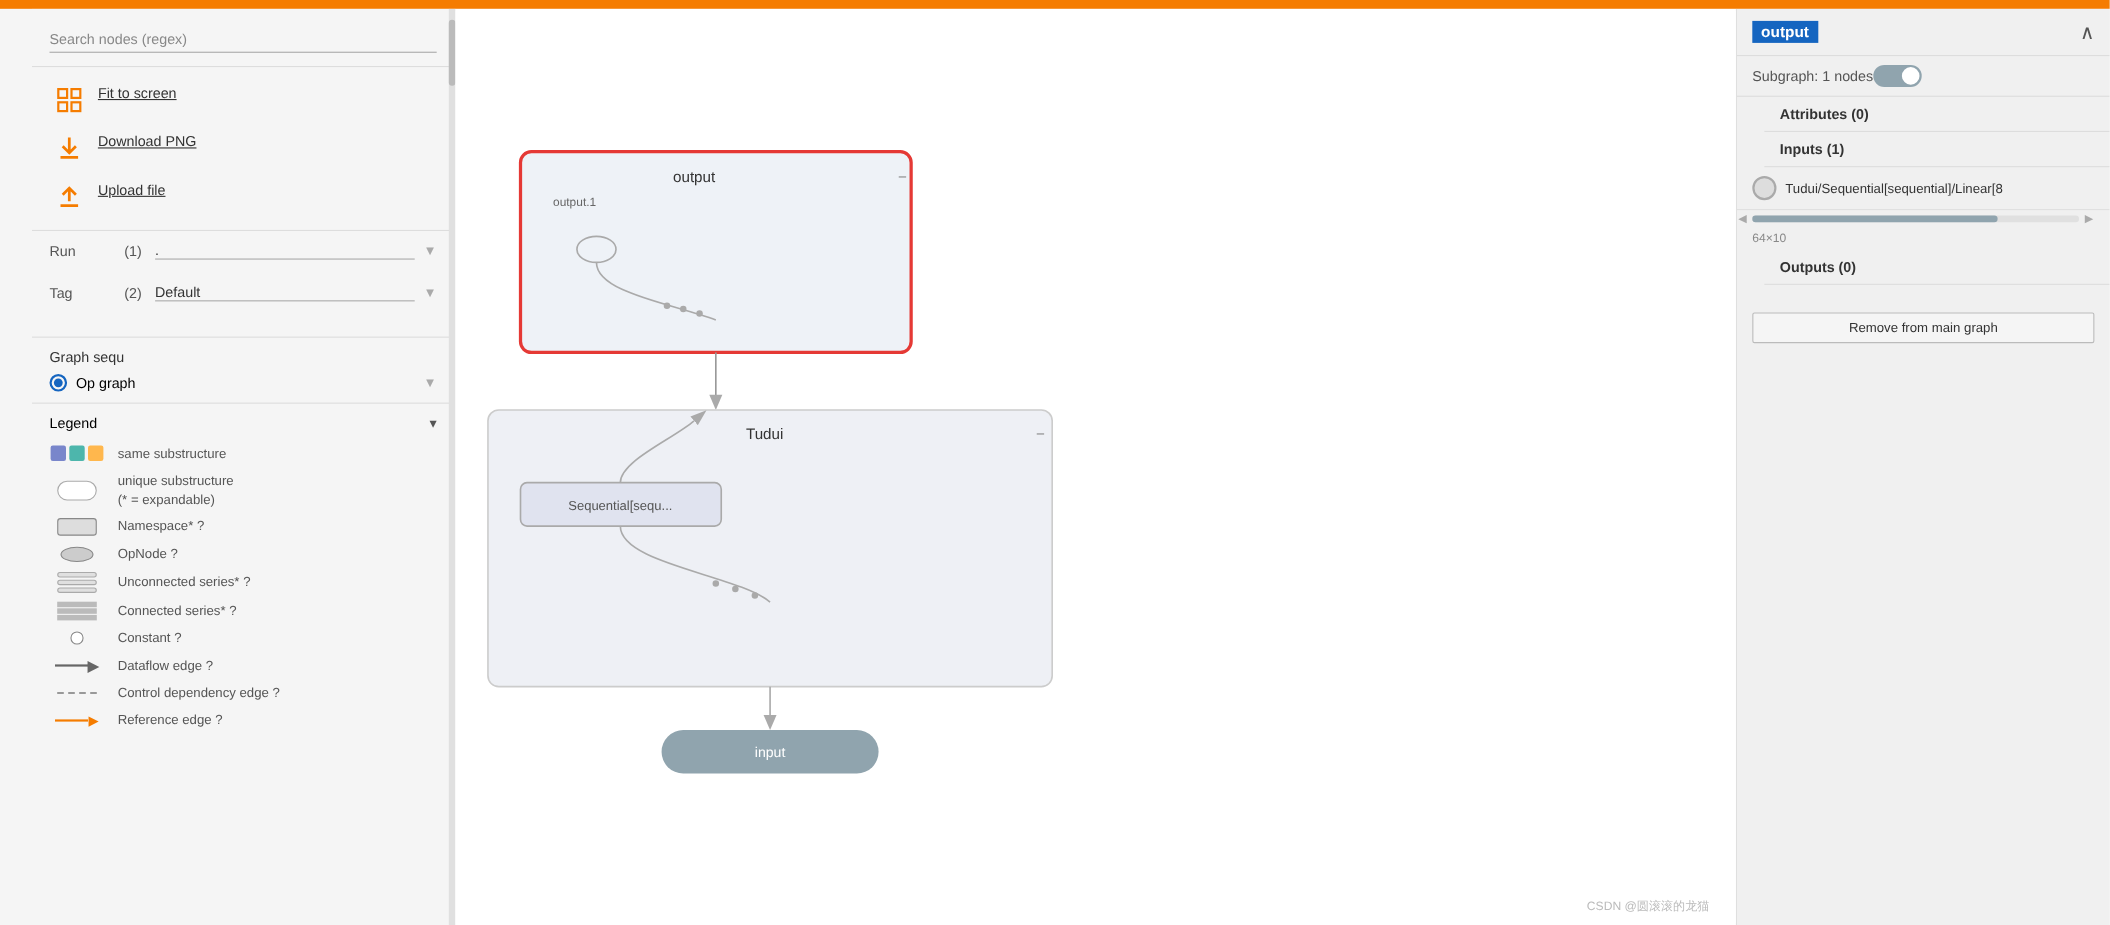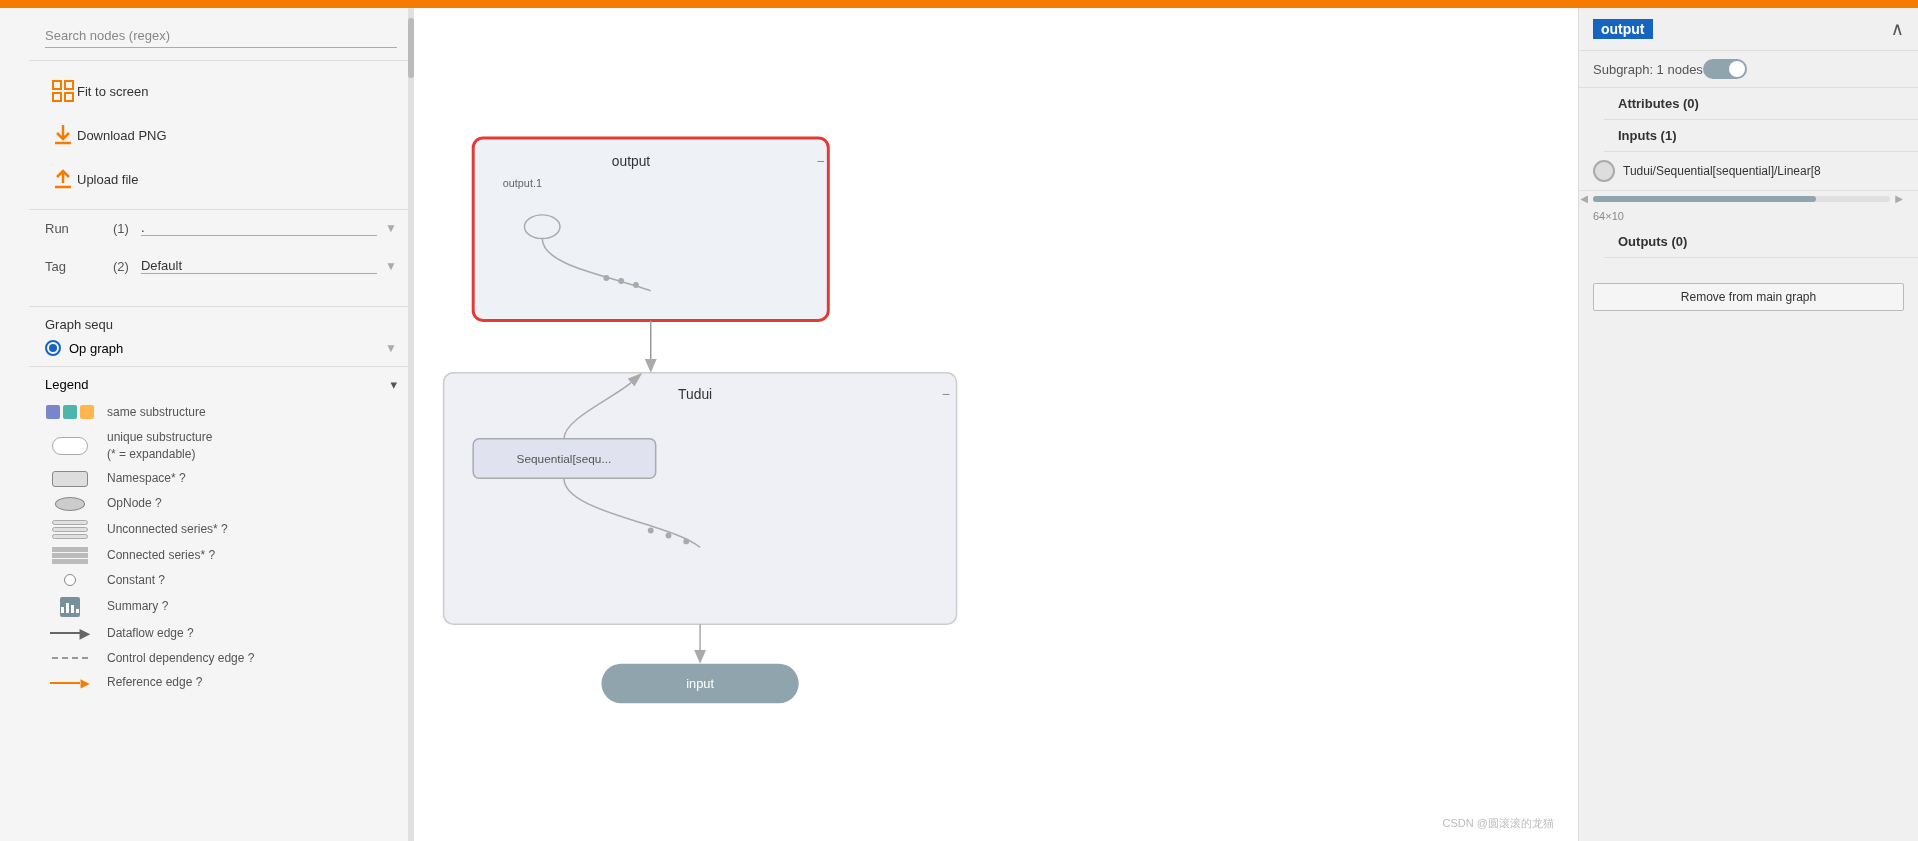--- a/index.html
+++ b/index.html
@@ -57,24 +57,25 @@
 
     .search-input::placeholder { color: #888; }
 
     .sidebar-actions {
       padding: 8px 0;
       border-bottom: 1px solid #ddd;
     }
 
     .sidebar-action-item {
       display: flex;
-      align-items: center;
+      gap: 12px;
       padding: 8px 20px;
       cursor: pointer;
       color: #333;
+      text-decoration: underline;
     }
 
     .action-icon {
       width: 28px;
       height: 28px;
       display: flex;
       align-items: center;
       justify-content: center;
       font-size: 18px;
     }
@@ -596,33 +597,20 @@
             <span class="legend-text-area">Connected series* ?</span>
           </div>
 
           <div class="legend-row">
             <div class="legend-icon-area">
               <div class="shape-constant"></div>
             </div>
             <span class="legend-text-area">Constant ?</span>
           </div>
 
-          <div class="legend-row">
-            <div class="legend-icon-area">
-              <div class="shape-summary">
-                <div class="summary-bars">
-                  <div class="summary-bar" style="height:6px;"></div>
-                  <div class="summary-bar" style="height:10px;"></div>
-                  <div class="summary-bar" style="height:8px;"></div>
-                  <div class="summary-bar" style="height:4px;"></div>
-                </div>
-              </div>
-            </div>
-            <span class="legend-text-area">Summary ?</span>
-          </div>
 
           <div class="legend-row">
             <div class="legend-icon-area">
               <div style="display:flex;align-items:center;gap:0;">
                 <div style="width:30px;height:2px;background:#666;"></div>
                 <div style="color:#666;font-size:14px;">▶</div>
               </div>
             </div>
             <span class="legend-text-area">Dataflow edge ?</span>
           </div>

